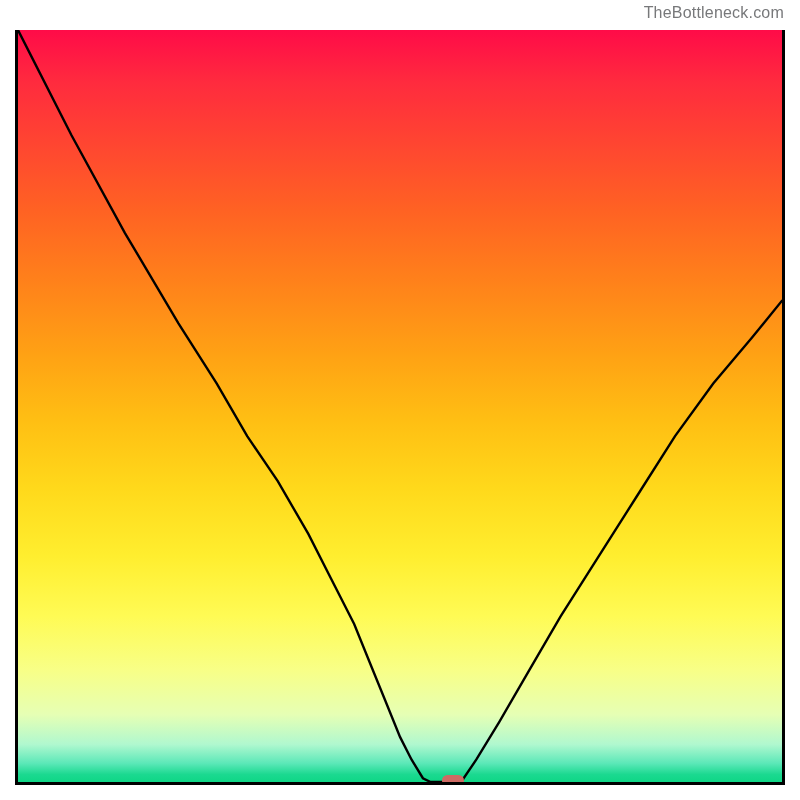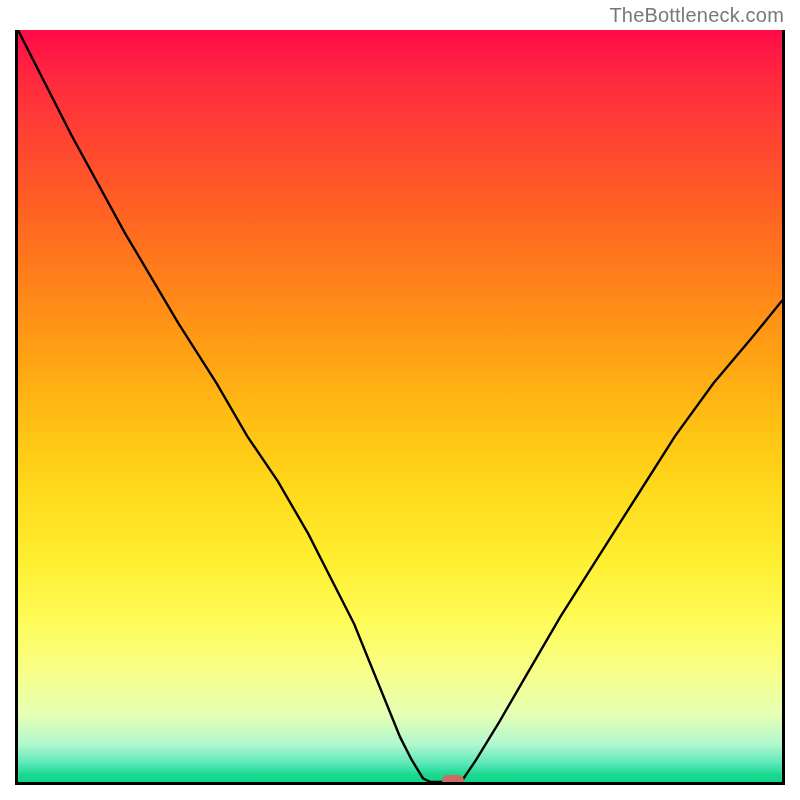--- a/index.html
+++ b/index.html
@@ -53,21 +53,21 @@
     width: 22px;
     height: 11px;
     background: #cf6b64;
     border-radius: 6px;
   }
   .watermark {
     position: absolute;
     top: 4px;
     right: 16px;
     font-family: Arial, Helvetica, sans-serif;
-    font-size: 20px;
+    font-size: 16px;
     color: #77787a;
     letter-spacing: 0.2px;
   }
 </style>
 </head>
 <body>
 
 <div class="chart-container">
   <div class="watermark">TheBottleneck.com</div>
 

